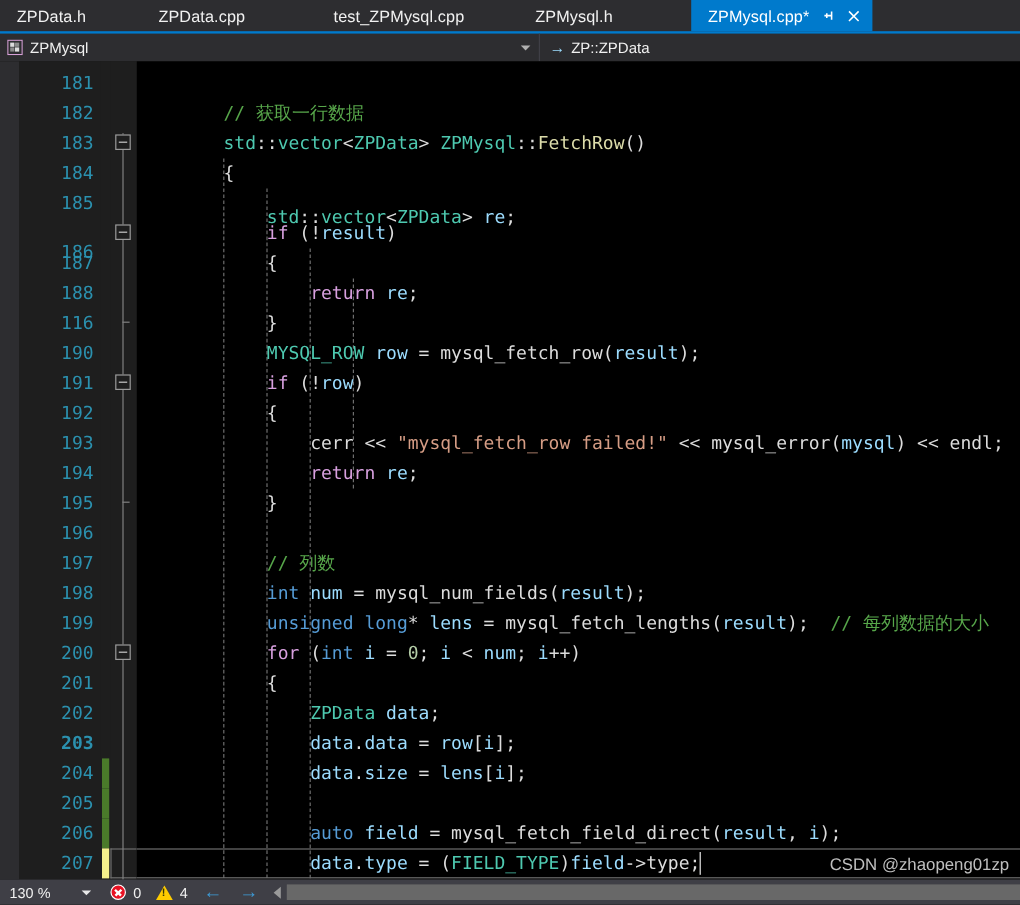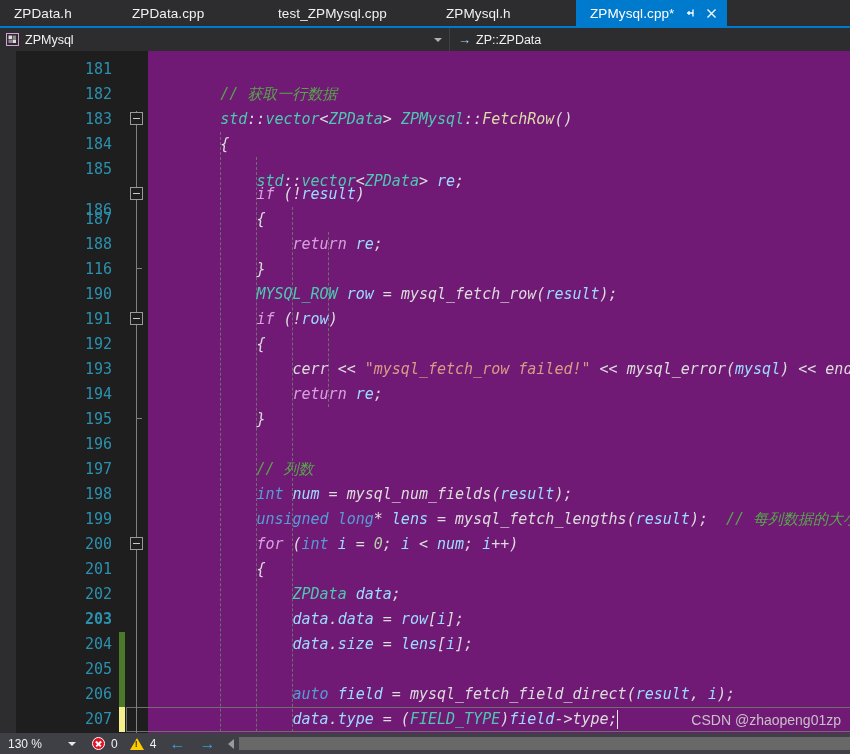--- a/index.html
+++ b/index.html
@@ -130,40 +130,38 @@
     width: 16px;
     background: #2d2d30;
     flex: 0 0 auto;
     position: relative;
   }
   .gutter {
     width: 68px;
     flex: 0 0 auto;
     position: relative;
     background: #1e1e1e;
-    padding-left: 34px;
   }
   .changebar-col {
     width: 8px;
     flex: 0 0 auto;
     position: relative;
     background: #1e1e1e;
   }
   .fold-col {
     width: 22px;
     flex: 0 0 auto;
     position: relative;
     background: #1e1e1e;
   }
   .code-col {
     flex: 1 1 auto;
     position: relative;
-    background: #701a75;
+    background: #000000;
     overflow: hidden;
-    font-style: italic;
   }
 
   .ln {
     position: absolute;
     right: 6px;
     height: 25px;
     line-height: 25px;
     color: #2b91af;
     font-family: "DejaVu Sans Mono", monospace;
     font-size: 15px;

